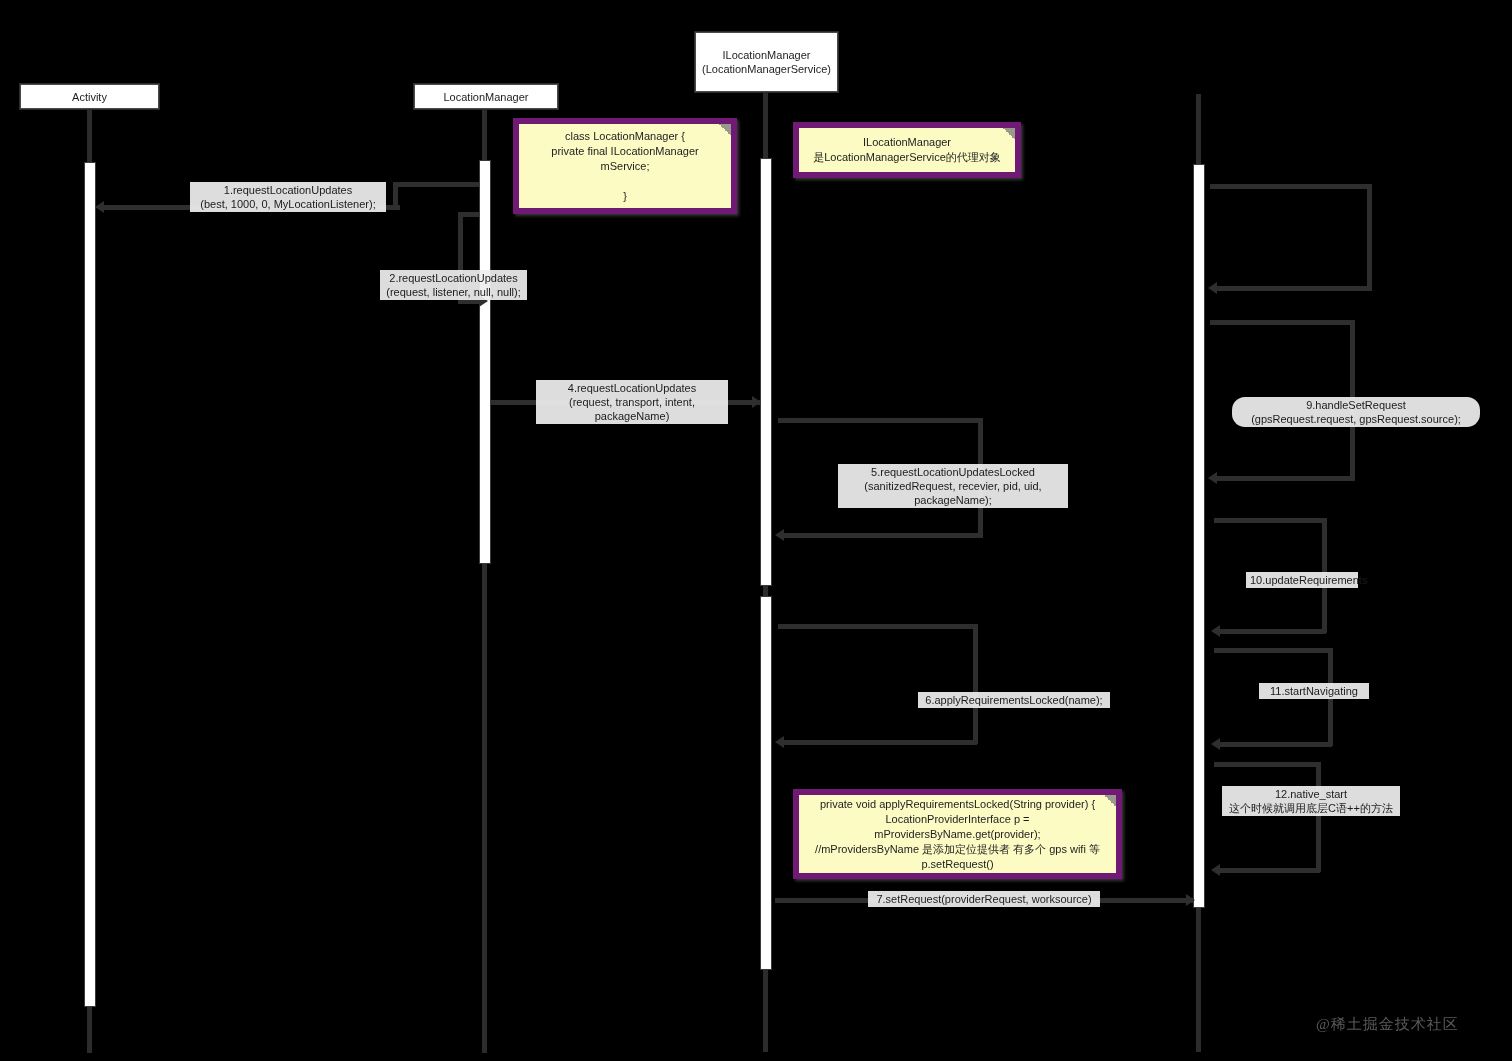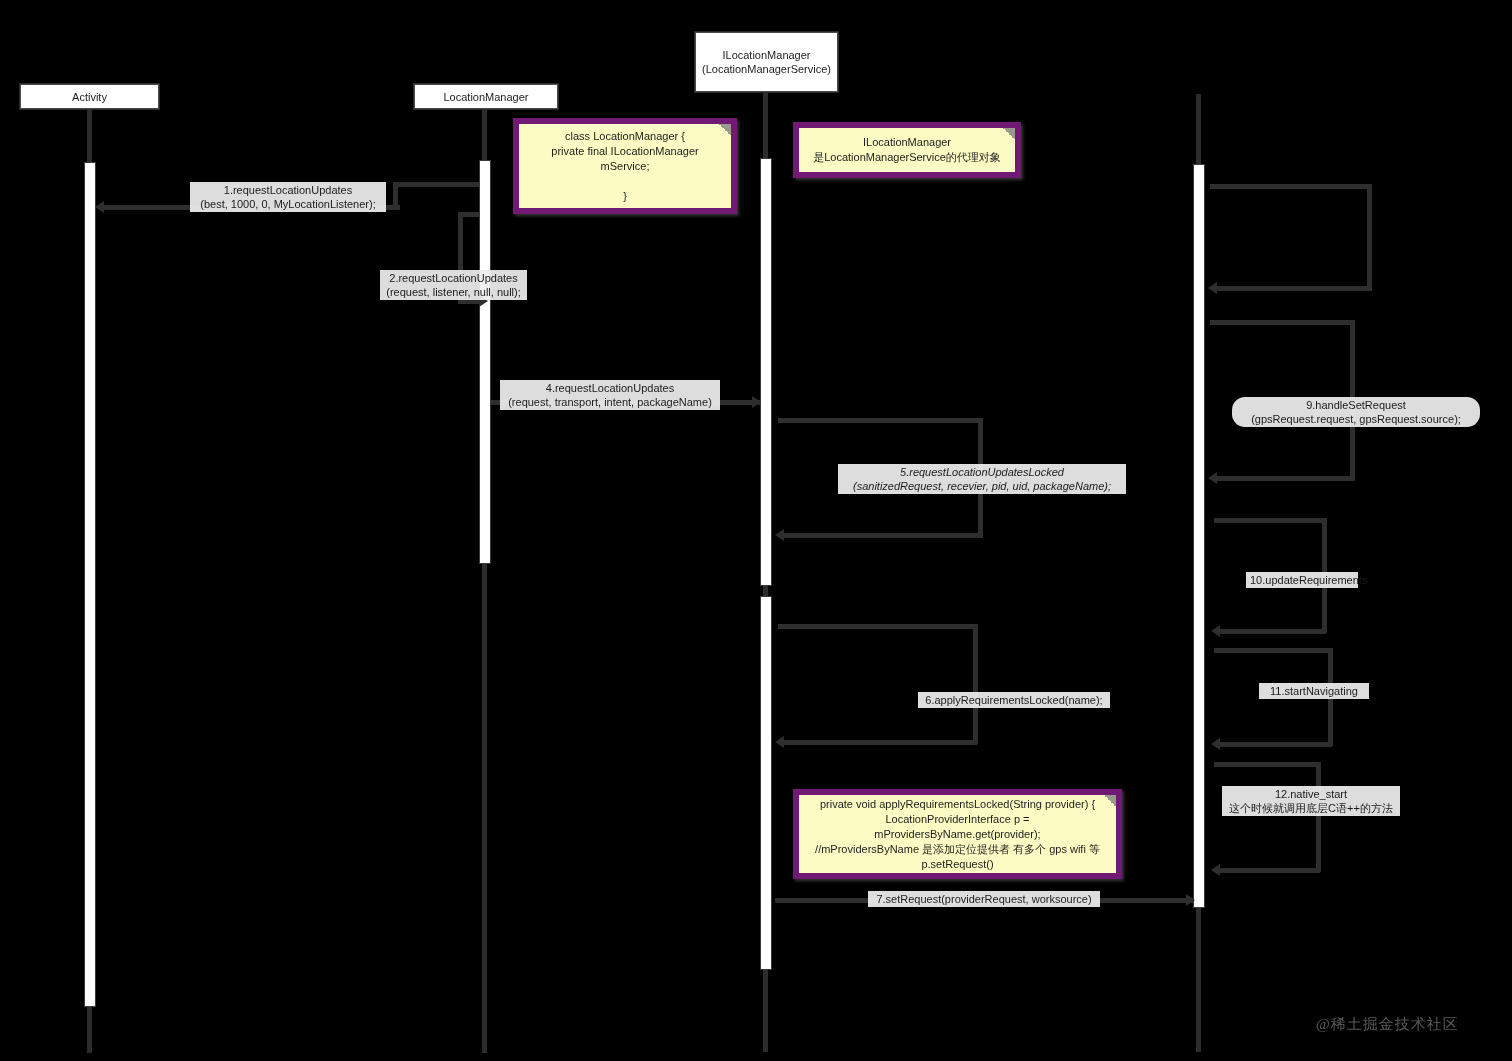--- a/index.html
+++ b/index.html
@@ -159,28 +159,28 @@
 
   <div class="hline" style="left:458px; top:212px; width:32px;"></div>
   <div class="vline" style="left:458px; top:212px; height:92px;"></div>
   <div class="hline" style="left:458px; top:299px; width:28px;"></div>
   <div class="arrowhead arrow-right" style="left:479px; top:295px;"></div>
   <div class="msg-label" style="left:380px; top:270px; width:147px;">2.requestLocationUpdates
 (request, listener, null, null);</div>
 
   <div class="hline" style="left:491px; top:400px; width:270px;"></div>
   <div class="arrowhead arrow-right" style="left:752px; top:396px;"></div>
-  <div class="msg-label" style="left:500px; top:380px; width:220px;">4.requestLocationUpdates
+  <div class="msg-label" style="left:536px; top:380px; width:192px;">4.requestLocationUpdates
 (request, transport, intent, packageName)</div>
 
   <div class="hline" style="left:778px; top:418px; width:205px;"></div>
   <div class="vline" style="left:978px; top:418px; height:120px;"></div>
   <div class="hline" style="left:782px; top:533px; width:200px;"></div>
   <div class="arrowhead arrow-right" style="left:775px; top:529px; transform:rotate(180deg);"></div>
-  <div class="msg-label" style="left:838px; top:464px; width:288px;font-style:italic;">5.requestLocationUpdatesLocked
+  <div class="msg-label" style="left:838px; top:464px; width:230px;">5.requestLocationUpdatesLocked
 (sanitizedRequest, recevier, pid, uid, packageName);</div>
 
   <div class="hline" style="left:778px; top:624px; width:200px;"></div>
   <div class="vline" style="left:973px; top:624px; height:120px;"></div>
   <div class="hline" style="left:782px; top:740px; width:195px;"></div>
   <div class="arrowhead arrow-right" style="left:775px; top:736px; transform:rotate(180deg);"></div>
   <div class="msg-label" style="left:918px; top:692px; width:192px;">6.applyRequirementsLocked(name);</div>
 
   <div class="hline" style="left:775px; top:898px; width:420px;"></div>
   <div class="arrowhead arrow-right" style="left:1186px; top:894px;"></div>

